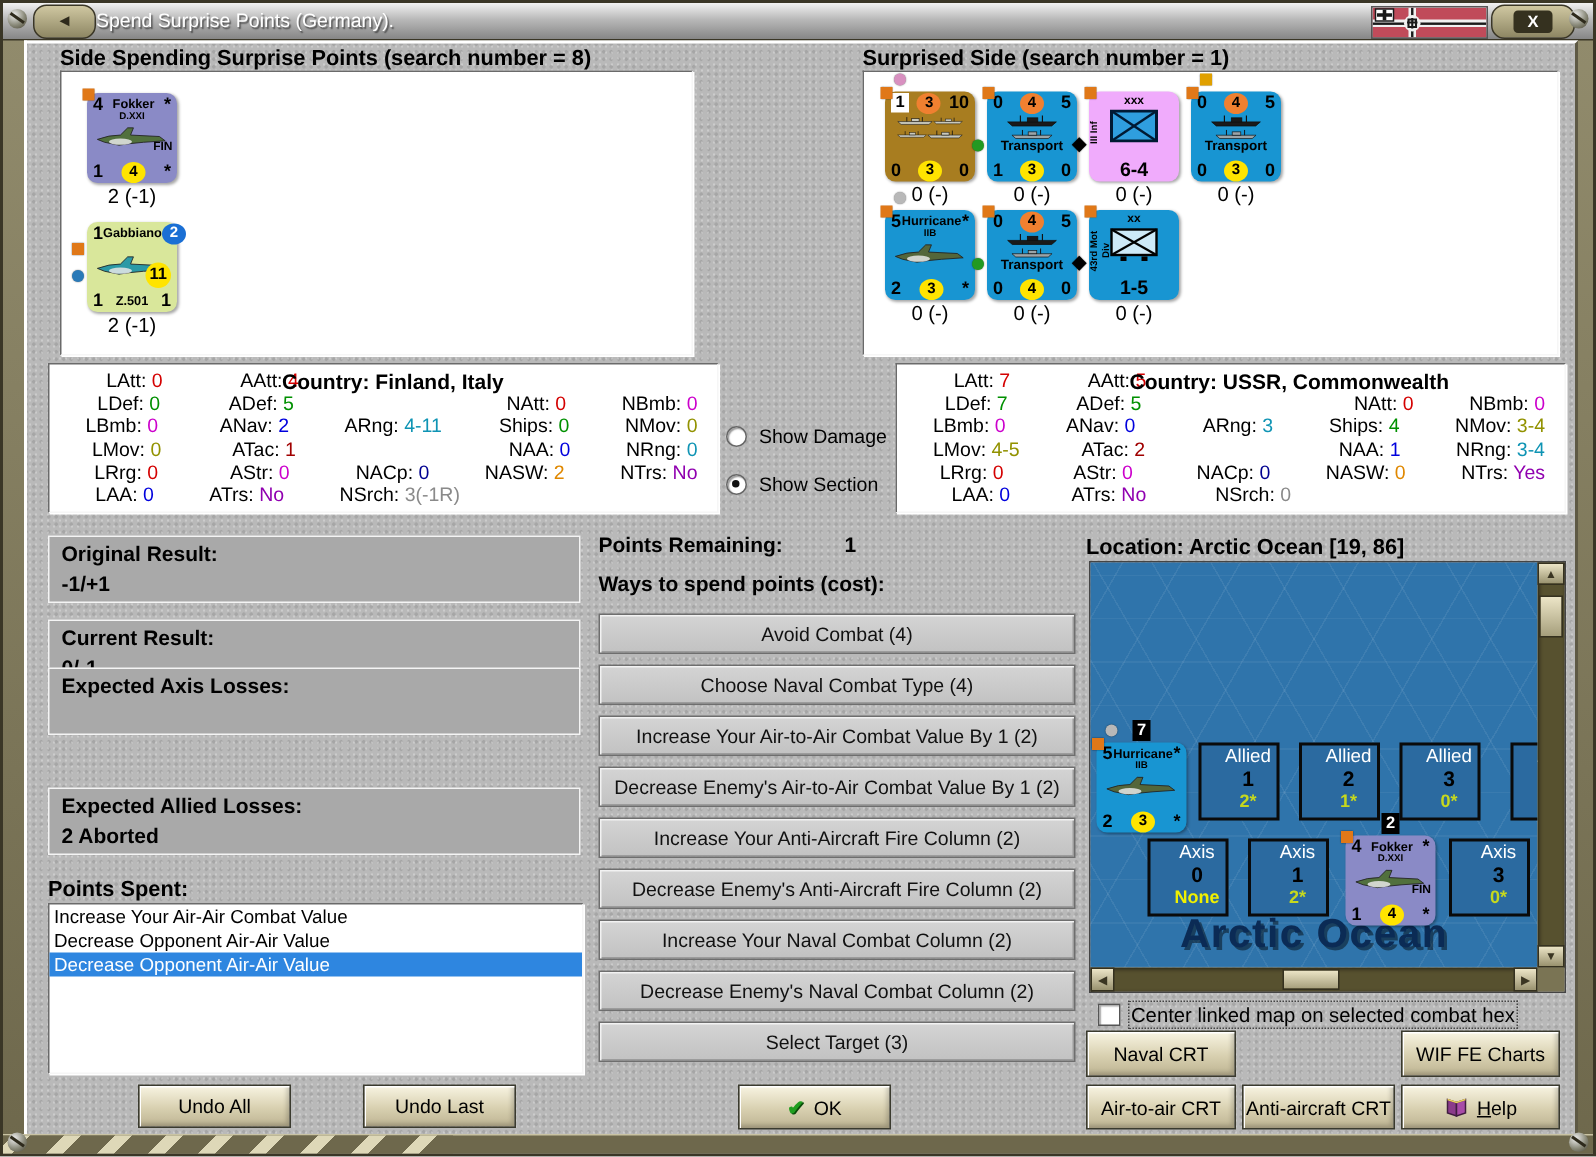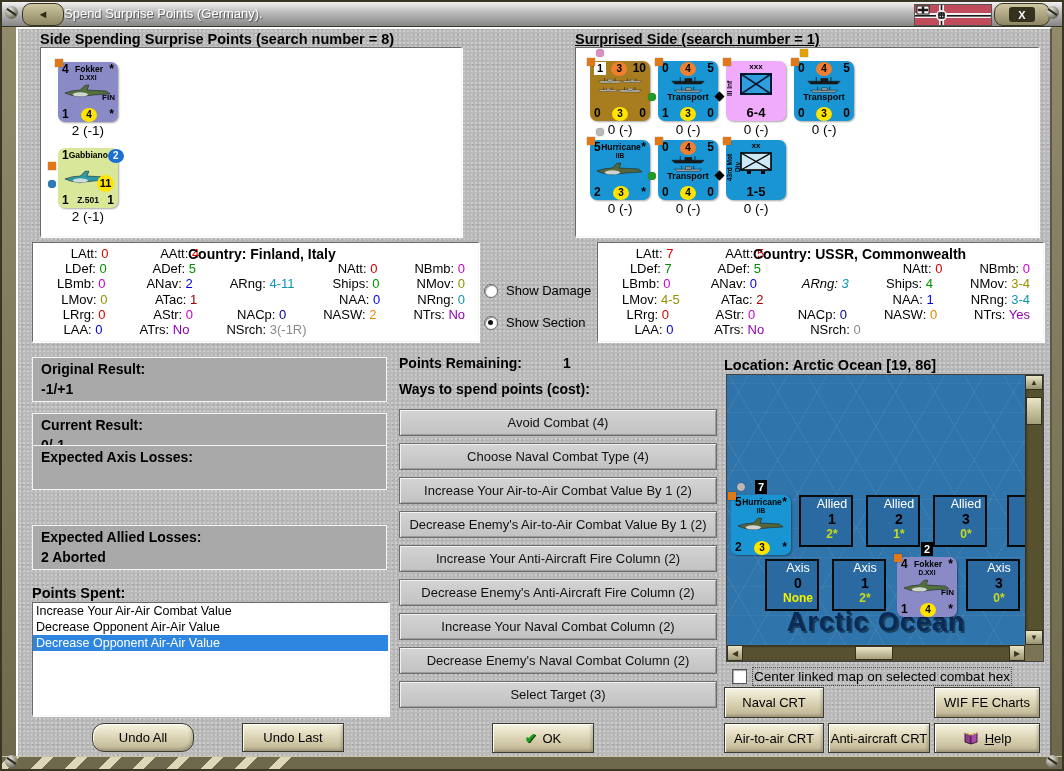--- a/index.html
+++ b/index.html
@@ -162,21 +162,21 @@
         <path d="M8 1.5 v7 M3 5 h10" stroke="#1a1a1a" stroke-width="2.4"></path>
       </svg>
     </div>
     <div class="tb-tab" style="left:992px;width:54px;">
       <span class="xbox">X</span>
     </div>
   </div>
 
   <div id="content">
     <div class="hdr" style="left:22px;top:2px;">Side Spending Surprise Points (search number = 8)</div>
-    <div class="hdr" style="left:557px;top:2px;text-decoration:underline;">Surprised Side (search number = 1)</div>
+    <div class="hdr" style="left:557px;top:2px;">Surprised Side (search number = 1)</div>
 
     <div class="whitebox" id="unitsL">
         <div class="ucellL" style="left: 10px; top: 14px;">
           <div class="counter" style="background: rgb(138, 138, 198);">
             <span class="dot" style="background: rgb(224, 120, 24); left: -3px; top: -3px;"></span>
             <div class="crow">
               <span>4</span>
               <span class="cname">Fokker</span>
               <span class="star">*</span>
             </div>
@@ -470,21 +470,21 @@
         <div class="statrow">
           <div class="scell" style="width: 88px;"><span class="lbl">LDef: </span><span class="val" style="color: rgb(0, 144, 0);">7</span></div>
           <div class="scell" style="width: 92px;"><span class="lbl">ADef: </span><span class="val" style="color: rgb(0, 144, 0);">5</span></div>
           <div class="scell" style="width: 102px;"></div>
           <div class="scell" style="width: 88px;"><span class="lbl">NAtt: </span><span class="val" style="color: rgb(212, 0, 0);">0</span></div>
           <div class="scell" style="width: 75px;"><span class="lbl">NBmb: </span><span class="val" style="color: rgb(204, 0, 204);">0</span></div>
         </div>
         <div class="statrow">
           <div class="scell" style="width: 88px;"><span class="lbl">LBmb: </span><span class="val" style="color: rgb(204, 0, 204);">0</span></div>
           <div class="scell" style="width: 92px;"><span class="lbl">ANav: </span><span class="val" style="color: rgb(0, 0, 221);">0</span></div>
-          <div class="scell" style="width: 102px; font-style: italic;"><span class="lbl">ARng: </span><span class="val" style="color: rgb(15, 148, 180);">3</span></div>
+          <div class="scell" style="width: 102px;"><span class="lbl">ARng: </span><span class="val" style="color: rgb(15, 148, 180);">3</span></div>
           <div class="scell" style="width: 88px;"><span class="lbl">Ships: </span><span class="val" style="color: rgb(0, 144, 0);">4</span></div>
           <div class="scell" style="width: 75px;"><span class="lbl">NMov: </span><span class="val" style="color: rgb(146, 146, 0);">3-4</span></div>
         </div>
         <div class="statrow">
           <div class="scell" style="width: 88px;"><span class="lbl">LMov: </span><span class="val" style="color: rgb(146, 146, 0);">4-5</span></div>
           <div class="scell" style="width: 92px;"><span class="lbl">ATac: </span><span class="val" style="color: rgb(160, 0, 0);">2</span></div>
           <div class="scell" style="width: 102px;"></div>
           <div class="scell" style="width: 88px;"><span class="lbl">NAA: </span><span class="val" style="color: rgb(0, 0, 221);">1</span></div>
           <div class="scell" style="width: 75px;"><span class="lbl">NRng: </span><span class="val" style="color: rgb(15, 148, 180);">3-4</span></div>
         </div>
@@ -673,21 +673,21 @@
       </div>
     <div class="tanbtn" style="left:916px;top:694px;width:104px;height:28px;">
       <svg width="16" height="14" viewBox="0 0 16 14">
         <path d="M2 2 L8 4 L8 13 L2 11 Z" fill="#8a3b8a" stroke="#401d40"></path>
         <path d="M14 2 L8 4 L8 13 L14 11 Z" fill="#a84ba8" stroke="#401d40"></path>
         <path d="M2 2 L8 4 L14 2" fill="none" stroke="#e8d060"></path>
       </svg>
       <span id="helpLabel"><u class="acc">H</u>elp</span>
     </div>
 
-    <div class="tanbtn" style="left:74px;top:694px;width:100px;height:27px;border-radius:12px;">
+    <div class="tanbtn" style="left:74px;top:694px;width:100px;height:27px;">
         <span>Undo All</span>
       </div>
     <div class="tanbtn" style="left:224px;top:694px;width:100px;height:27px;">
         <span>Undo Last</span>
       </div>
     <div class="tanbtn" style="left:474px;top:694px;width:100px;height:28px;">
       <span class="okcheck">✔</span>
       <span>OK</span>
     </div>
   </div>

